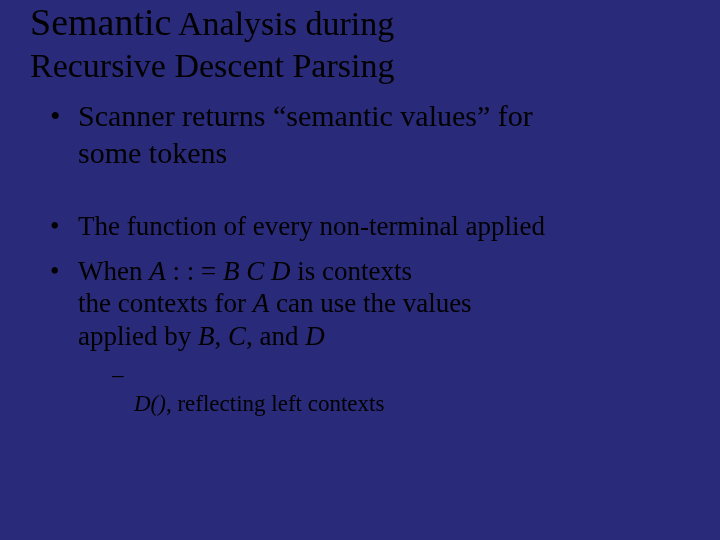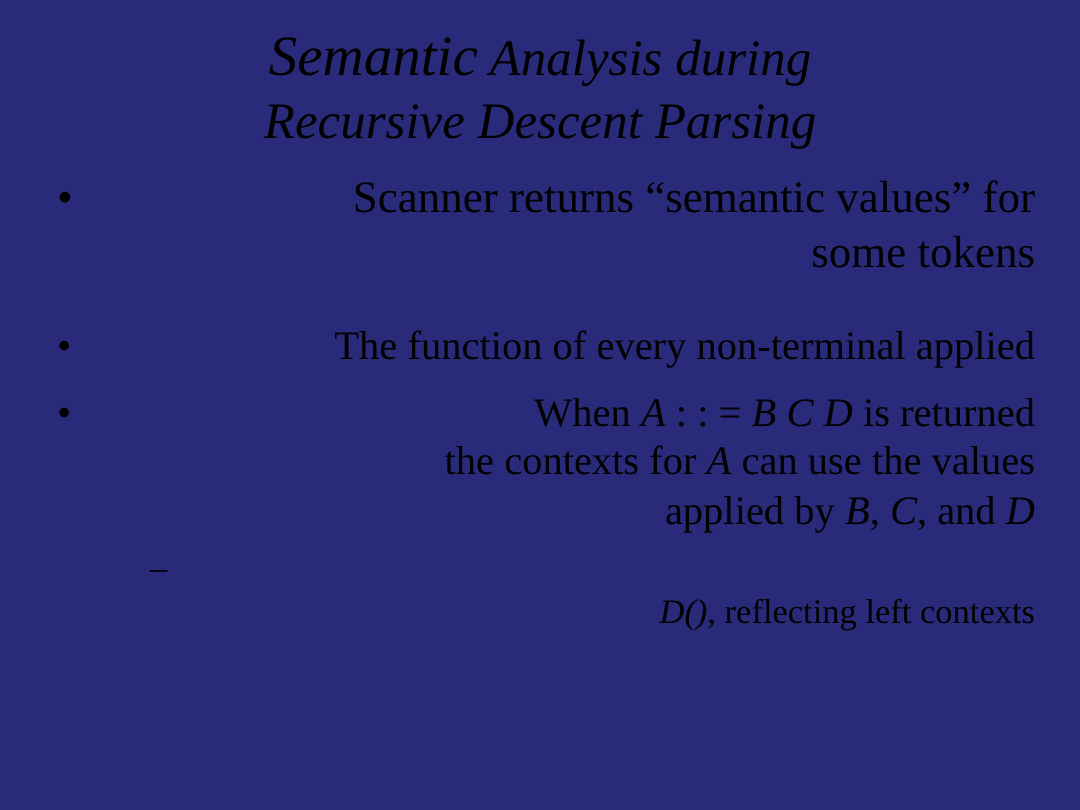--- a/index.html
+++ b/index.html
@@ -11,34 +11,31 @@
     font-family: "Times New Roman", Times, serif;
     color: #000;
     overflow: hidden;
   }
   .slide {
     padding: 0 30px 0 30px;
     box-sizing: border-box;
   }
   .title {
     font-size: 34px;
-    text-align: center;
     line-height: 1.2;
     margin: 0 0 12px 0;
-    padding-top: 16px;
-    font-style: italic;
+    padding-top: 0;
   }
   .big-word {
     font-size: 38px;
   }
   ul.level1 {
     list-style: none;
     padding-left: 0;
-    margin: 0;
-    text-align: right;
+    margin: 12px;
   }
   ul.level1 > li {
     position: relative;
     padding-left: 36px;
     font-size: 30px;
     line-height: 1.22;
     margin-bottom: 12px;
   }
   ul.level1 > li::before {
     content: "•";
@@ -91,21 +88,21 @@
     </li>
   </ul>
 
   <div class="gap"></div>
 
   <ul class="level1 small">
     <li>
       <span>The function of every non-terminal applied</span><br>
     </li>
     <li>
-      <span>When </span><span class="it">A</span><span> : : = </span><span class="it">B</span><span> </span><span class="it">C</span><span> </span><span class="it">D</span><span> is returned</span><br>
+      <span>When </span><span class="it">A</span><span> : : = </span><span class="it">B</span><span> </span><span class="it">C</span><span> </span><span class="it">D</span><span> is contexts</span><br>
       <span>the contexts for </span><span class="it">A</span><span> can use the values</span><br>
       <span>applied by </span><span class="it">B</span><span>, </span><span class="it">C</span><span>, and </span><span class="it">D</span>
 
       <ul class="level2">
         <li>
           <br>
           <span class="it">D()</span><span>, reflecting left contexts</span>
         </li>
       </ul>
     </li>

